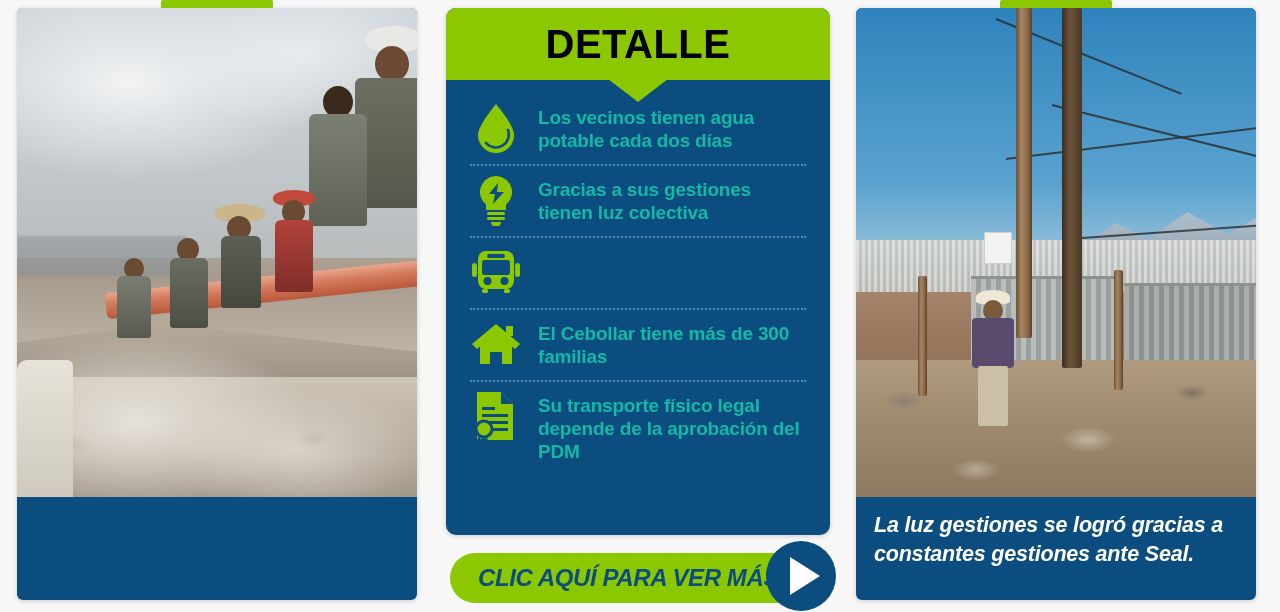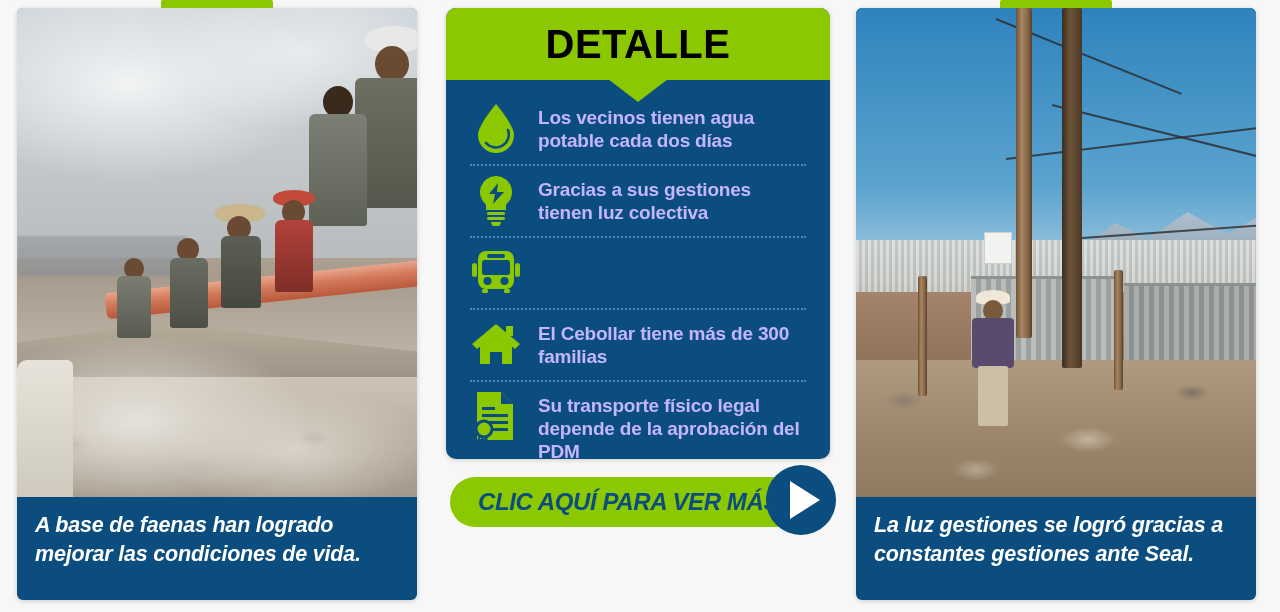--- a/index.html
+++ b/index.html
@@ -204,21 +204,21 @@
     margin-top: 8px;
     position: relative;
     display: flex;
     flex-direction: column;
   }
   .detail-card {
     position: relative;
     background: #0b4d7f;
     border-radius: 10px;
     box-shadow: 0 1px 5px rgba(0,0,0,0.18);
-    height: 451px;
+    height: 527px;
     overflow: hidden;
     display: flex;
     flex-direction: column;
   }
   .detail-header {
     position: relative;
     background: #8cc800;
     height: 72px;
     flex: 0 0 72px;
     display: flex;
@@ -262,21 +262,21 @@
   }
   .item-icon {
     flex: 0 0 52px;
     width: 52px;
     height: 52px;
     display: flex;
     align-items: center;
     justify-content: center;
   }
   .item-text {
-    color: #c4b5fd;
+    color: #14b8a6;
     font-size: 19px;
     font-weight: bold;
     line-height: 1.22;
     letter-spacing: -0.2px;
     padding-top: 4px;
     white-space: pre-wrap;
   }
 
   .cta-row {
     position: relative;
@@ -368,21 +368,20 @@
         <div class="worker" style="left:96px;top:250px;width:44px;height:92px;">
           <div class="head" style="left:11px;top:0;width:20px;height:21px;"></div>
           <div class="body" style="left:4px;top:18px;width:34px;height:62px;background:linear-gradient(180deg,#7a7d71,#585b51);"></div>
         </div>
         <div class="worker" style="left:0px;top:352px;width:60px;height:138px;">
           <div class="body" style="left:0;top:0;width:56px;height:138px;background:linear-gradient(180deg,#e7e3da,#cfcabd);border-radius:10px 6px 0 0;"></div>
         </div>
       </div>
     </div>
 
-    <div class="caption">A base de faenas han logrado mejorar las condiciones de vida.</div>
   </div>
 
   <div class="detail-col">
 
     <div class="detail-card">
 
       <div class="detail-header">
         <h1>DETALLE</h1>
         <div class="header-notch"></div>
       </div>

